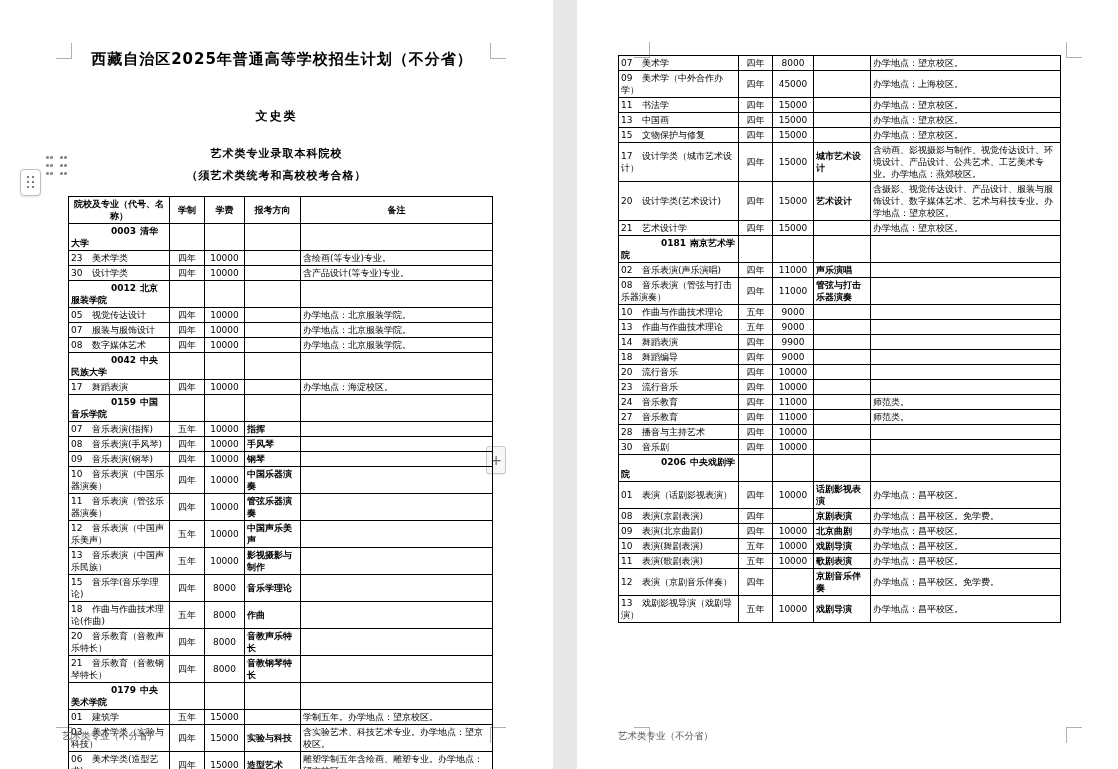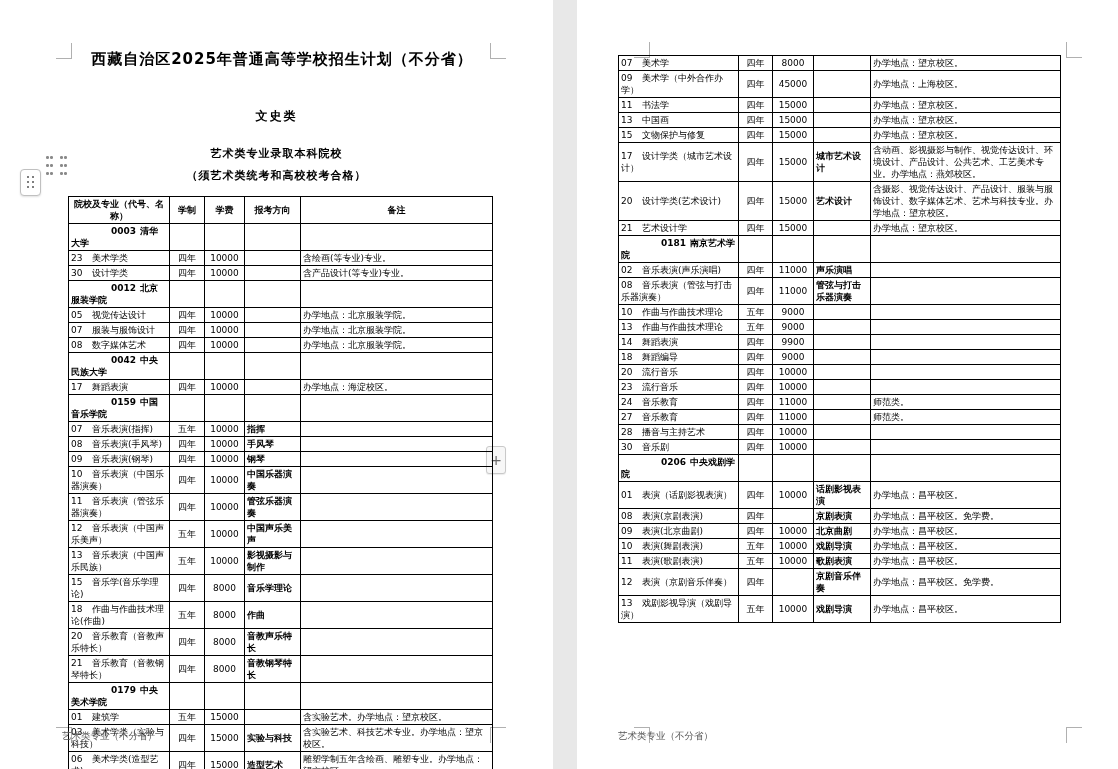--- a/index.html
+++ b/index.html
@@ -285,21 +285,21 @@
         <td class="c-years"></td>
         <td class="c-fee"></td>
         <td class="c-dir"></td>
         <td class="c-note"></td>
       </tr>
       <tr class="major">
         <td class="c-name"><span class="code">01</span>建筑学</td>
         <td class="c-years">五年</td>
         <td class="c-fee">15000</td>
         <td class="c-dir"></td>
-        <td class="c-note">含实验艺术。办学地点：望京校区。</td>
+        <td class="c-note">学制五年。办学地点：望京校区。</td>
       </tr>
       <tr class="major">
         <td class="c-name"><span class="code">03</span>美术学类（实验与科技）</td>
         <td class="c-years">四年</td>
         <td class="c-fee">15000</td>
         <td class="c-dir">实验与科技</td>
         <td class="c-note">含实验艺术、科技艺术专业。办学地点：望京校区。</td>
       </tr>
       <tr class="major">
         <td class="c-name"><span class="code">06</span>美术学类(造型艺术)</td>

